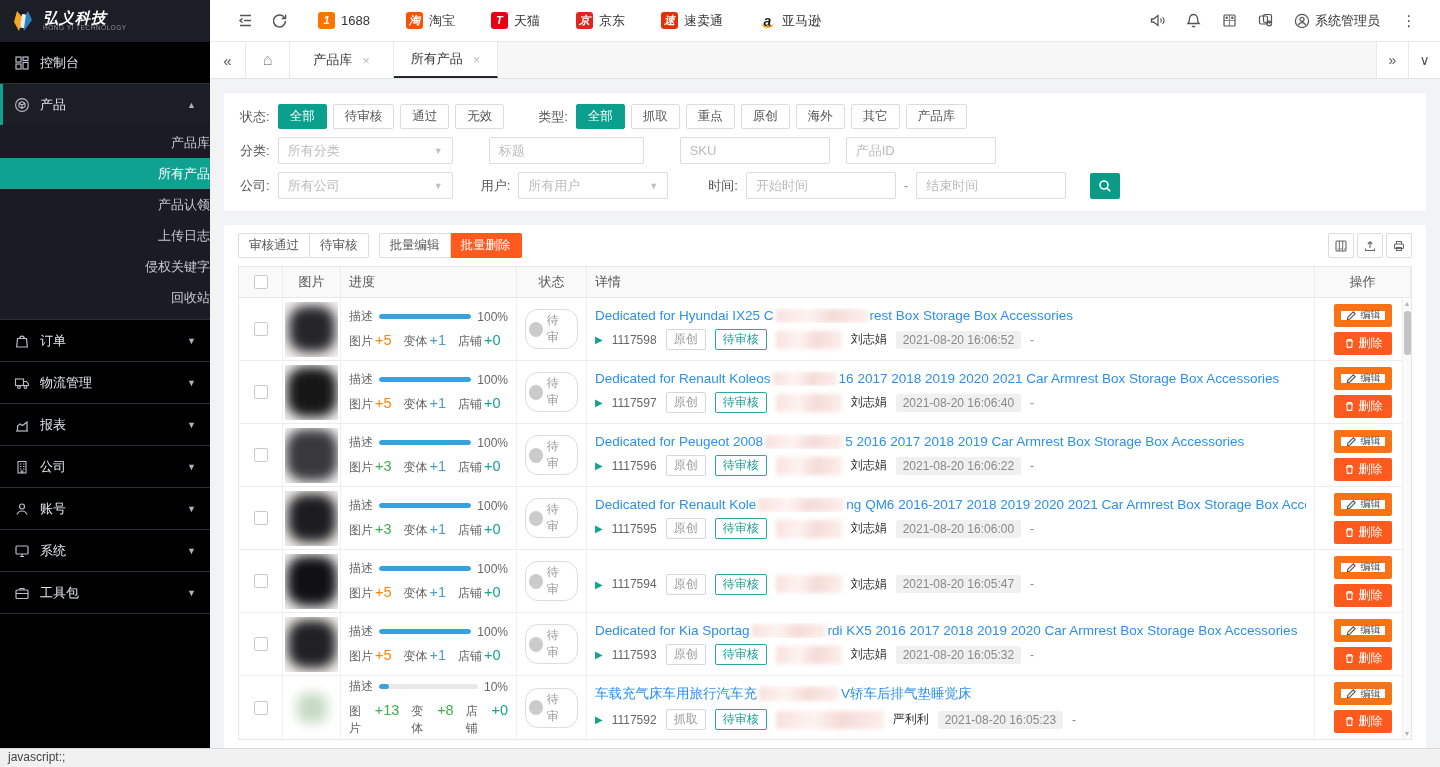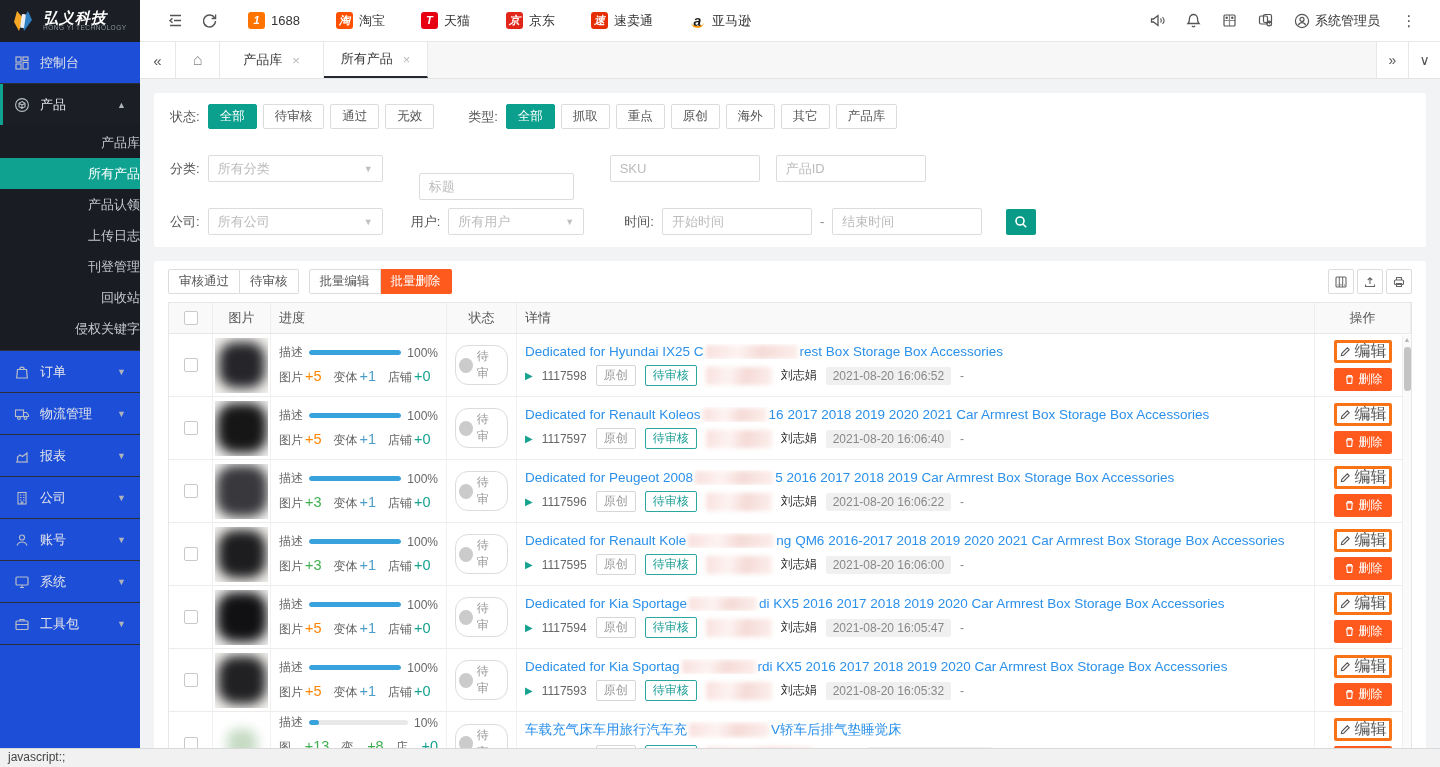--- a/index.html
+++ b/index.html
@@ -1,20 +1,20 @@
 <!DOCTYPE html>
 <html><head>
 <meta charset="utf-8">
 <style>
   * { margin:0; padding:0; box-sizing:border-box; }
   html,body { width:1440px; height:767px; overflow:hidden; font-family:"Liberation Sans","DejaVu Sans",sans-serif; font-size:13px; color:#333; background:#f2f3f4; }
   .app { display:flex; height:748px; }
 
   
-  .sidebar { width:140px; background:#1d4ed8; color:#dfe2e8; flex:none; display:flex; flex-direction:column; overflow:hidden; }
+  .sidebar { width:210px; background:#000000; color:#dfe2e8; flex:none; display:flex; flex-direction:column; overflow:hidden; }
   .logo { height:42px; background:#1b1e24; display:flex; align-items:center; gap:7px; padding:0 10px; flex:none; }
   .logo-mark { width:26px; height:26px; flex:none; }
   .logo-text { line-height:1.05; }
   .logo-name { font-size:15px; font-weight:bold; font-style:italic; color:#fff; letter-spacing:1px; }
   .logo-sub { font-size:6.5px; color:#8d939d; letter-spacing:.5px; }
   .side-group { border-bottom:1px solid #2b2f38;text-align:right; }
   .side-item { height:41px; display:flex; align-items:center; gap:10px; padding:0 14px; cursor:pointer; color:#e3e5ea; position:relative; }
   .side-item .sicon { width:16px; height:16px; color:#b8bdc7; flex:none; display:inline-flex; }
   .side-item .sicon svg { width:16px; height:16px; }
   .side-item .arrow { margin-left:auto; font-size:9px; color:#aeb3bc; }
@@ -60,21 +60,21 @@
   .frow:last-child { margin-bottom:0; }
   .flabel { color:#555; margin-right:8px; flex:none; }
   .fbtn { height:25px; padding:0 11px; border:1px solid #dcdcdc; background:#fff; color:#555; font-size:12.5px; border-radius:2px; margin-right:6px; cursor:pointer; font-family:inherit; }
   .fbtn.sel { background:#0ba08d; border-color:#0ba08d; color:#fff; }
   .fgroup { display:flex; align-items:center; }
   .fgroup + .flabel { margin-left:28px; }
   .fselect { width:175px; height:27px; border:1px solid #dcdcdc; border-radius:2px; background:#fff; display:inline-flex; align-items:center; padding:0 9px; color:#bbb; cursor:pointer; }
   .fselect .caret { margin-left:auto; color:#c0c0c0; font-size:9px; }
   .finput { height:27px; border:1px solid #dcdcdc; border-radius:2px; padding:0 9px; font-size:13px; font-family:inherit; color:#333; outline:none; }
   .finput::placeholder { color:#bbb; }
-  .w-title { width:155px; margin-left:36px;margin-top:36px; }
+  .w-title { width:155px; margin-left:36px; }
   .w-sku { width:150px; margin-left:36px; }
   .w-pid { width:150px; margin-left:16px; }
   .dashsep { color:#888; margin:0 8px; }
   .search-btn { width:30px; height:26px; background:#0a9a88; border:none; border-radius:2px; margin-left:24px; cursor:pointer; display:inline-flex; align-items:center; justify-content:center; color:#fff; }
 
   
   .table-card { padding:8px 14px 6px; }
   .ttoolbar { display:flex; align-items:center; margin-bottom:8px; }
   .tbtn { height:25px; padding:0 10px; border:1px solid #dcdcdc; background:#fff; color:#555; font-size:12.5px; cursor:pointer; font-family:inherit; }
   .tbtn.joinL { border-radius:2px 0 0 2px; }
@@ -119,21 +119,21 @@
   .pid { color:#666; }
   .tag { border:1px solid #d6d6d6; border-radius:2px; padding:1px 7px; color:#999; background:#fff; }
   .tag-teal { border-color:#2aa7a0; color:#1d9e96; }
   .uname { color:#333; }
   .tstamp { background:#f0f0f0; color:#888; padding:2px 7px; border-radius:2px; }
   .dash { color:#888; }
   .blurpatch { display:inline-block; height:14px; border-radius:2px; vertical-align:text-bottom; margin:0 2px;
     background:linear-gradient(100deg,#f8e0dd,#fdf3f1 35%,#f5dbd7 60%,#fcefec); filter:blur(2px); }
   .user-blur { height:18px; vertical-align:middle; margin:0; }
 
-  .btn-edit { display:inline-flex; align-items:center; gap:4px; justify-content:center; width:58px; height:23px; border:3px solid #f97316; background:#fff; color:#555; font-size:16px; border-radius:2px; cursor:pointer; font-family:inherit; }
+  .btn-edit { display:inline-flex; align-items:center; gap:4px; justify-content:center; width:58px; height:23px; border:7px solid #f97316; background:#fff; color:#555; font-size:10px; border-radius:2px; cursor:pointer; font-family:inherit; }
   .btn-del { display:inline-flex; align-items:center; gap:4px; justify-content:center; width:58px; height:23px; border:none; background:#ff5a1e; color:#fff; font-size:12px; border-radius:2px; cursor:pointer; font-family:inherit; }
   .btn-edit svg,.btn-del svg { width:11px; height:11px; }
 
   .vscroll { position:absolute; top:32px; right:0; bottom:0; width:9px; background:#fafafa; border-left:1px solid #efefef; display:flex; flex-direction:column; align-items:center; }
   .vs-arrow { font-size:7px; color:#b5b5b5; line-height:10px; }
   .vs-thumb { width:7px; height:44px; background:#c4c4c4; border-radius:3px; margin-top:2px; }
   .vs-bottom { margin-top:auto; }
 
   .pager { display:flex; align-items:center; gap:6px; padding:8px 0 6px; font-size:12.5px; color:#666; }
 </style>
@@ -177,23 +177,22 @@
               </svg>
             </span>
             <span class="slabel">产品</span>
             <span class="arrow">▲</span>
           </div>
           <div class="submenu">
             <div class="sub-item">产品库</div>
             <div class="sub-item active">所有产品</div>
             <div class="sub-item">产品认领</div>
             <div class="sub-item">上传日志</div>
-            <div class="sub-item">刊登管理</div>
+            <div class="sub-item">侵权关键字</div>
             <div class="sub-item">回收站</div>
-            <div class="sub-item">侵权关键字</div>
           </div>
         </div>
         <div class="side-group">
           <div class="side-item">
             <span class="sicon">
               <svg viewBox="0 0 16 16" fill="none" stroke="currentColor" stroke-width="1.2">
                 <path d="M3.5 5.5h9l.8 8.5H2.7z"></path>
                 <path d="M5.8 5.3a2.2 2.2 0 0 1 4.4 0"></path>
               </svg>
             </span>
@@ -410,21 +409,21 @@
           <input class="finput w-sku" placeholder="SKU" style="">
           <input class="finput w-pid" placeholder="产品ID" style="">
         </div>
         <div class="frow">
           <span class="flabel">公司:</span>
           <span class="fselect">
             <span>所有公司</span>
             <span class="caret">▼</span>
           </span>
           <span class="flabel" style="margin-left:28px">用户:</span>
-          <span class="fselect" style="width:136px">
+          <span class="fselect" style="width:150px">
             <span>所有用户</span>
             <span class="caret">▼</span>
           </span>
           <span class="flabel" style="margin-left:40px">时间:</span>
           <input class="finput" style="width: 150px;" placeholder="开始时间">
           <span class="dashsep">-</span>
           <input class="finput" style="width: 150px;" placeholder="结束时间">
           <button class="search-btn">
             <svg width="14" height="14" viewBox="0 0 14 14" fill="none" stroke="#fff" stroke-width="1.6">
                 <circle cx="6" cy="6" r="4"></circle>
@@ -778,23 +777,20 @@
                     </span>
                   </div>
     </div>
     <div class="col col-status">
       <span class="status-pill">
                     <i class="dot"></i>
                     <span>待审</span>
                   </span>
     </div>
     <div class="col col-detail">
-      <div class="d-title">
-        <span>Dedicated for Kia Sportage</span><span class="blurpatch title-blur" style="width: 68px;"></span><span>di KX5 2016 2017 2018 2019 2020 Car Armrest Box Storage Box Accessories</span>
-      </div>
       <div class="d-meta">
         <span class="play">▶</span>
         <span class="pid">1117594</span>
         <span class="tag">原创</span>
         <span class="tag tag-teal">待审核</span>
         <span class="blurpatch user-blur" style="width: 66px;"></span>
         <span class="uname">刘志娟</span>
         <span class="tstamp">2021-08-20 16:05:47</span>
         <span class="dash">-</span>
       </div>

